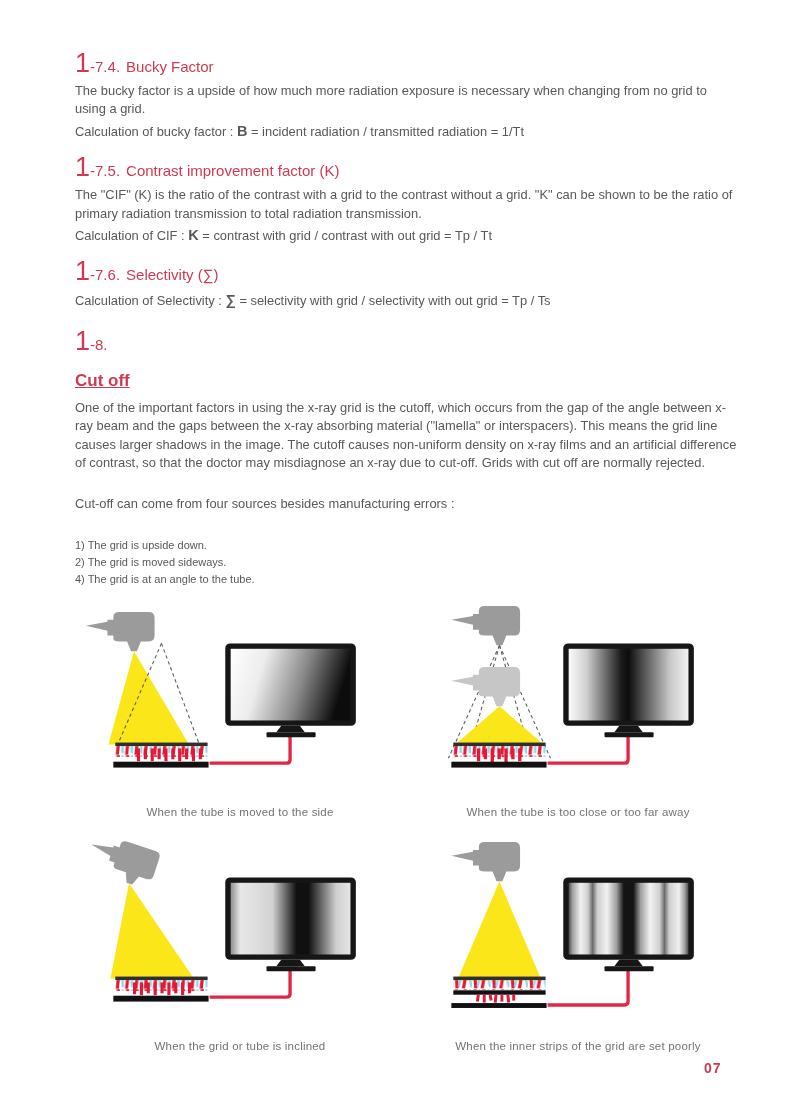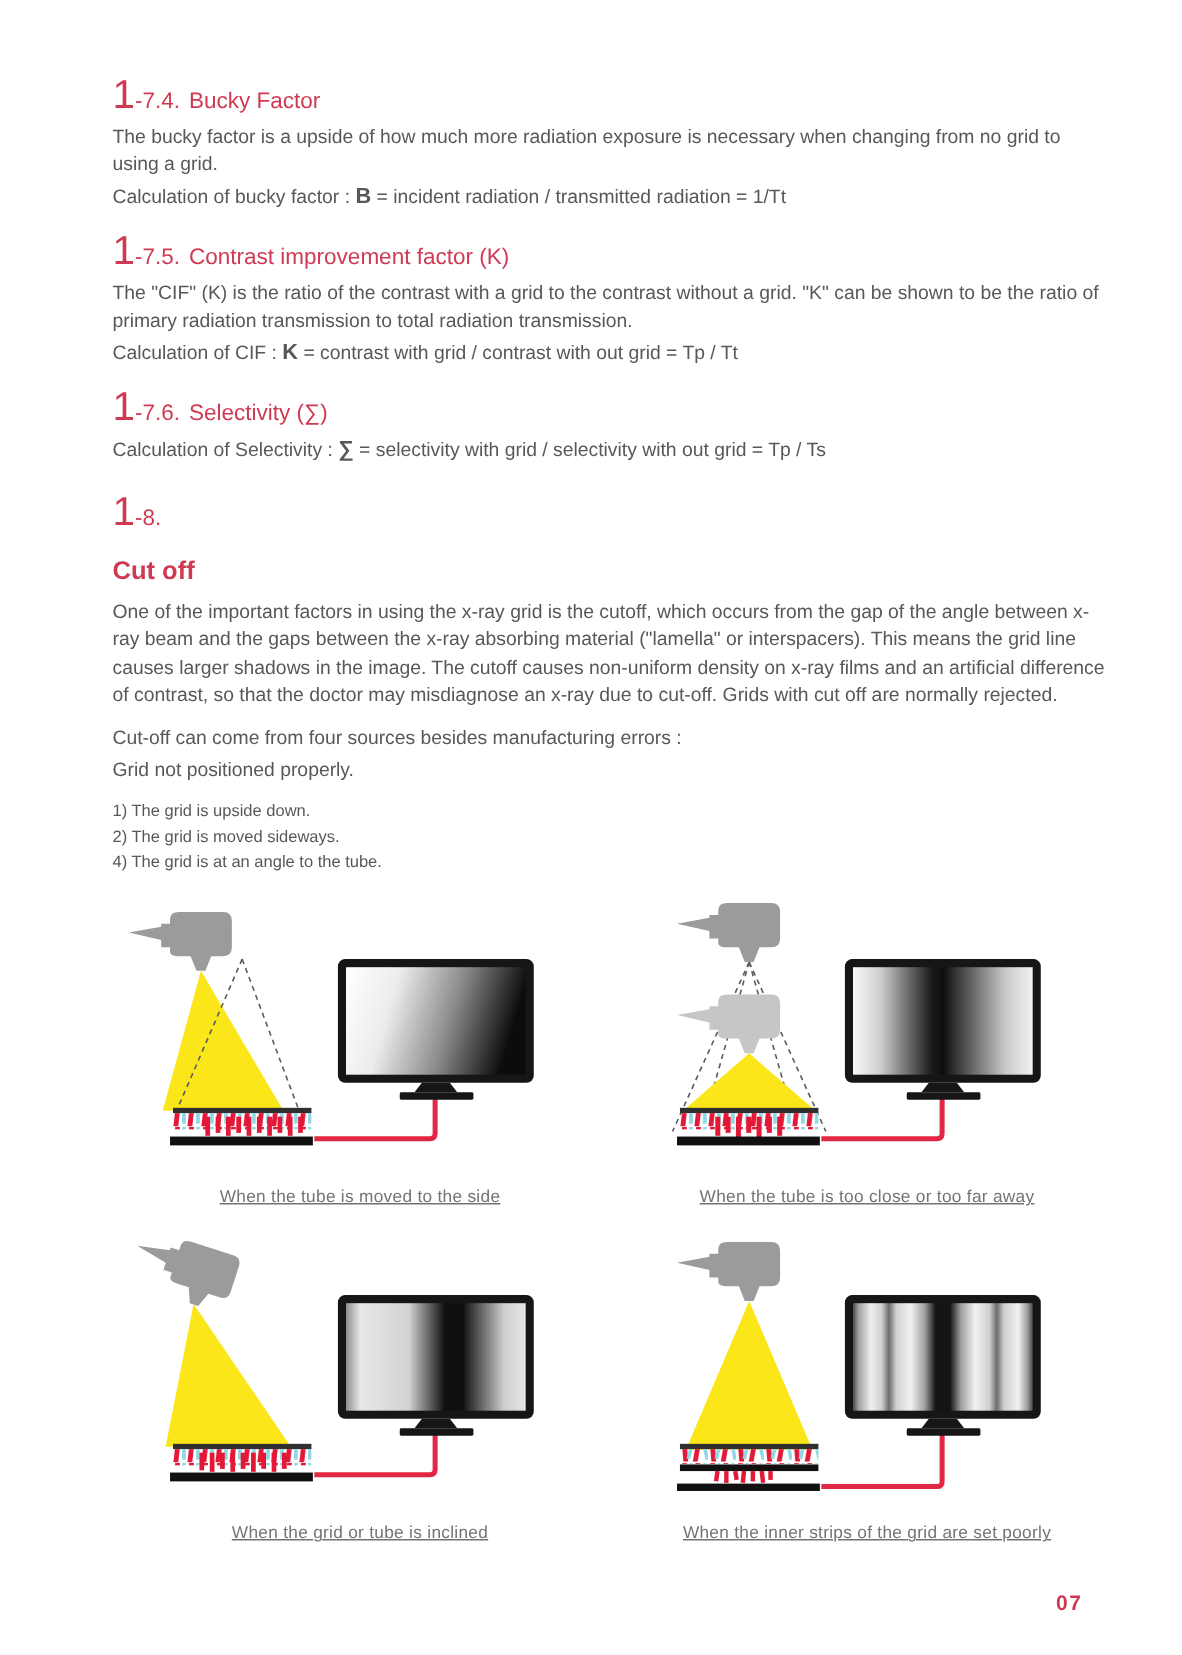--- a/index.html
+++ b/index.html
@@ -10,33 +10,33 @@
     overflow:hidden;
   }
   .page{position:absolute;left:75px;top:50px;width:662px;}
 
   
   .sec-h{margin:13px 0 5px;color:var(--accent-red,#cf3a52);font-weight:normal;line-height:1;}
   .sec-h.first{margin-top:0;}
   .num-big{font-size:27px;}
   .num-sm{font-size:15px;}
   .sec-title{font-size:15px;margin-left:6px;}
-  .cutoff-title{color:var(--accent-red,#cf3a52);font-size:17px;font-weight:bold;margin:5px 0 8px;}
+  .cutoff-title{color:var(--accent-red,#cf3a52);font-size:17px;font-weight:bold;margin:5px 0 8px;text-decoration:underline;}
 
   
   .body-p{font-size:12.9px;line-height:1.42;margin:0 0 2px;}
   .sym{font-weight:bold;font-size:14.5px;}
-  .gap-top{margin-top:11px;}
+  .gap-top{margin-top:23px;}
   .cause{font-size:11px;line-height:1.56;}
 
   
   .diagrams{margin-top:16px;display:grid;grid-template-columns:330px 330px;column-gap:8px;row-gap:10px;}
   .dcell{display:flex;flex-direction:column;align-items:center;}
   svg.diagram{width:324px;height:175px;display:block;}
-  .caption{margin-top:17px;margin-bottom:10px;font-size:11.5px;color:#737373;letter-spacing:0.2px;text-decoration:underline;}
+  .caption{margin-top:27px;margin-bottom:10px;font-size:11.5px;color:#737373;letter-spacing:0.2px;}
 
   .pagenum{position:absolute;left:704px;top:1060px;color:var(--accent-red,#cf3a52);font-weight:bold;font-size:14px;letter-spacing:1px;}
 
   
   .beam{fill:var(--beam-yellow,#fbe719);}
   .tred{fill:var(--strip-red,#e31837);}
   .tcyan{fill:var(--strip-cyan,#8ed7e4);}
   .cable{stroke:var(--cable-red,#e22744);stroke-width:3.4;fill:none;stroke-linecap:butt;}
   .dash{stroke:#5c5c5c;stroke-width:1.1;stroke-dasharray:3.5 3;fill:none;}
   .tube{fill:#9b9b9b;}
@@ -118,21 +118,20 @@
   <p class="body-p"><span>Calculation of CIF : </span><span class="sym">K</span><span> = contrast with grid / contrast with out grid = Tp / Tt</span></p>
 
   <h2 class="sec-h"><span class="num-big">1</span><span class="num-sm">-7.6.</span><span class="sec-title">Selectivity (∑)</span></h2>
   <p class="body-p"><span>Calculation of Selectivity : </span><span class="sym">∑</span><span> = selectivity with grid / selectivity with out grid = Tp / Ts</span></p>
 
   <h2 class="sec-h" style="margin-top:17px;margin-bottom:16px;"><span class="num-big">1</span><span class="num-sm">-8.</span></h2>
   <div class="cutoff-title">Cut off</div>
   <p class="body-p">One of the important factors in using the x-ray grid is the cutoff, which occurs from the gap of the angle between x-ray beam and the gaps between the x-ray absorbing material ("lamella" or interspacers). This means the grid line causes larger shadows in the image. The cutoff causes non-uniform density on x-ray films and an artificial difference of contrast, so that the doctor may misdiagnose an x-ray due to cut-off. Grids with cut off are normally rejected.</p>
 
   <p class="body-p gap-top">Cut-off can come from four sources besides manufacturing errors :</p>
-  <p class="body-p">Grid not positioned properly.</p>
 
   <div class="gap-top">
     <div class="cause">1) The grid is upside down.</div>
     <div class="cause">2) The grid is moved sideways.</div>
     <div class="cause">4) The grid is at an angle to the tube.</div>
   </div>
 
   <div class="diagrams">
 
     <div class="dcell">

